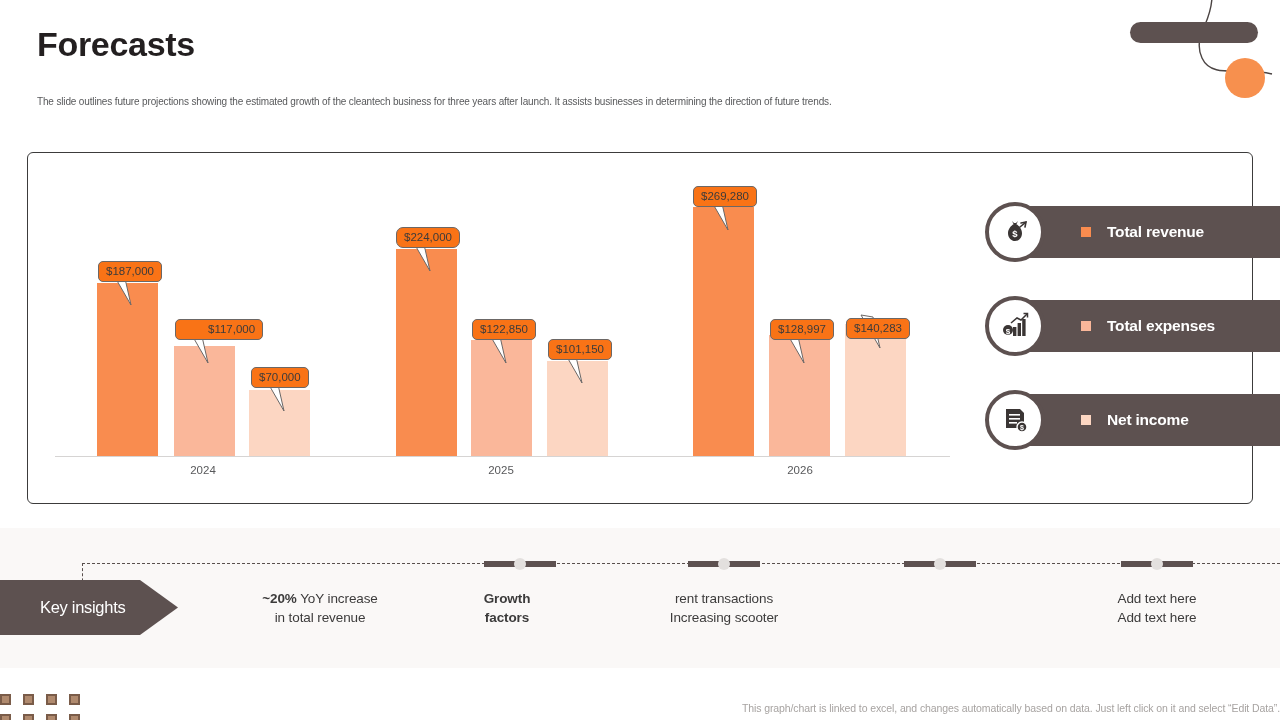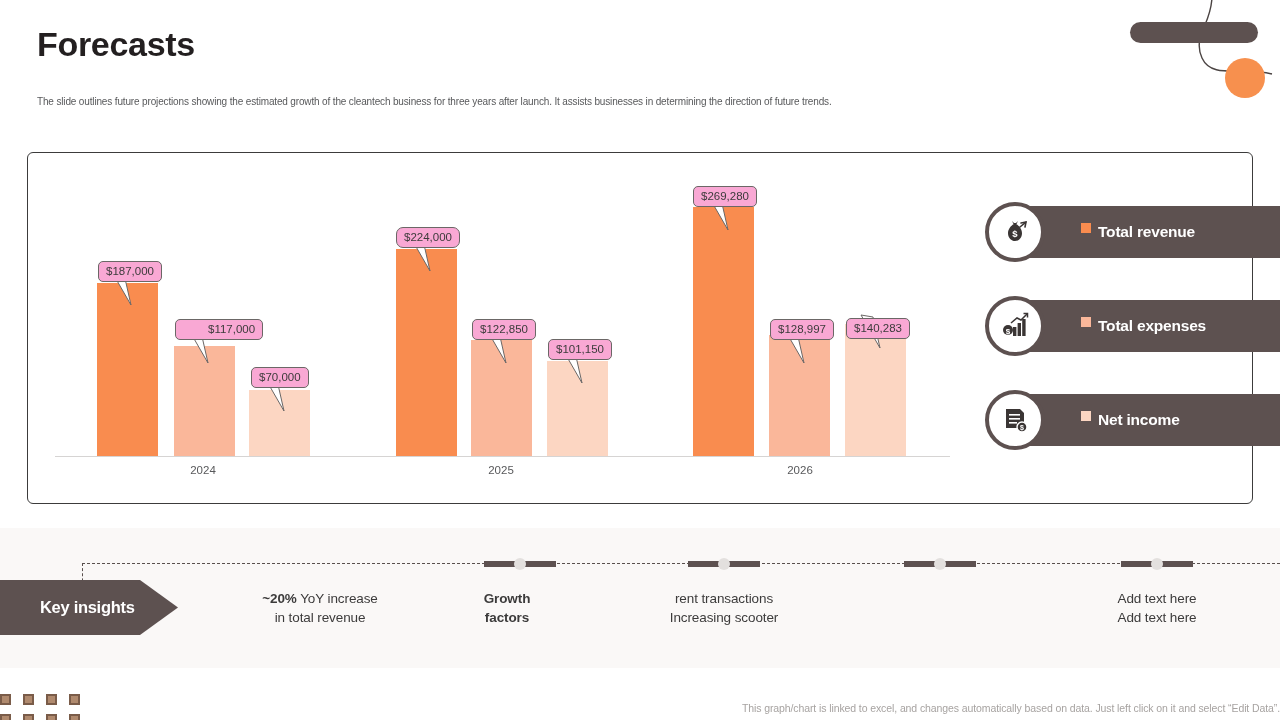--- a/index.html
+++ b/index.html
@@ -55,21 +55,21 @@
   .bar-net { background: #fcd6c2; }
 
   .group-label {
     position: absolute; font-size: 11.5px; color: #58595b;
     text-align: center; white-space: nowrap;
   }
 
   
   .callout {
     position: absolute;
-    background: #f9a8d4;
+    background: #f97316;
     border: 1px solid #6b6766;
     border-radius: 5px;
     font-size: 11.5px; color: #3c3b3b;
     padding: 3px 7px 4px 7px;
     white-space: nowrap;
     line-height: 1.05;
   }
   .callout-tail { position: absolute; overflow: visible; }
 
   
@@ -81,21 +81,21 @@
     display: flex; align-items: center;
   }
   .legend-icon-circle {
     position: absolute; left: -4px; top: -4px;
     width: 60px; height: 60px; border-radius: 50%;
     background: #ffffff;
     border: 4px solid #5d5150;
     display: flex; align-items: center; justify-content: center;
   }
   .legend-text-wrap {
-    display: flex; gap: 7px;
+    display: flex; align-items: center; gap: 16px;
     margin-left: 92px;
   }
   .legend-swatch { width: 10px; height: 10px; display: inline-block; }
   .legend-label {
     color: #ffffff; font-size: 15.5px; font-weight: bold;
     letter-spacing: -0.2px; white-space: nowrap;
   }
 
   
   .bottom-band {
@@ -126,21 +126,21 @@
   }
 
   .key-tag {
     position: absolute; left: -12px; top: 580px;
     width: 190px; height: 55px;
     background: #5d5150;
     display: flex; align-items: center;
     clip-path: polygon(0 0, 152px 0, 190px 50%, 152px 100%, 0 100%);
   }
   .key-tag-label {
-    color: #ffffff; font-size: 16.5px; font-weight: bold;
+    color: #ffffff; font-size: 16.5px; font-weight: normal;
     margin-left: 52px; letter-spacing: -0.3px; white-space: nowrap;
   }
 
   .insight {
     position: absolute; top: 589px;
     text-align: center; font-size: 13.5px; color: #3c3b3b;
     line-height: 19px; letter-spacing: -0.1px;
   }
   .insight b { font-weight: bold; }
   .insight .strong-line { font-weight: bold; }

